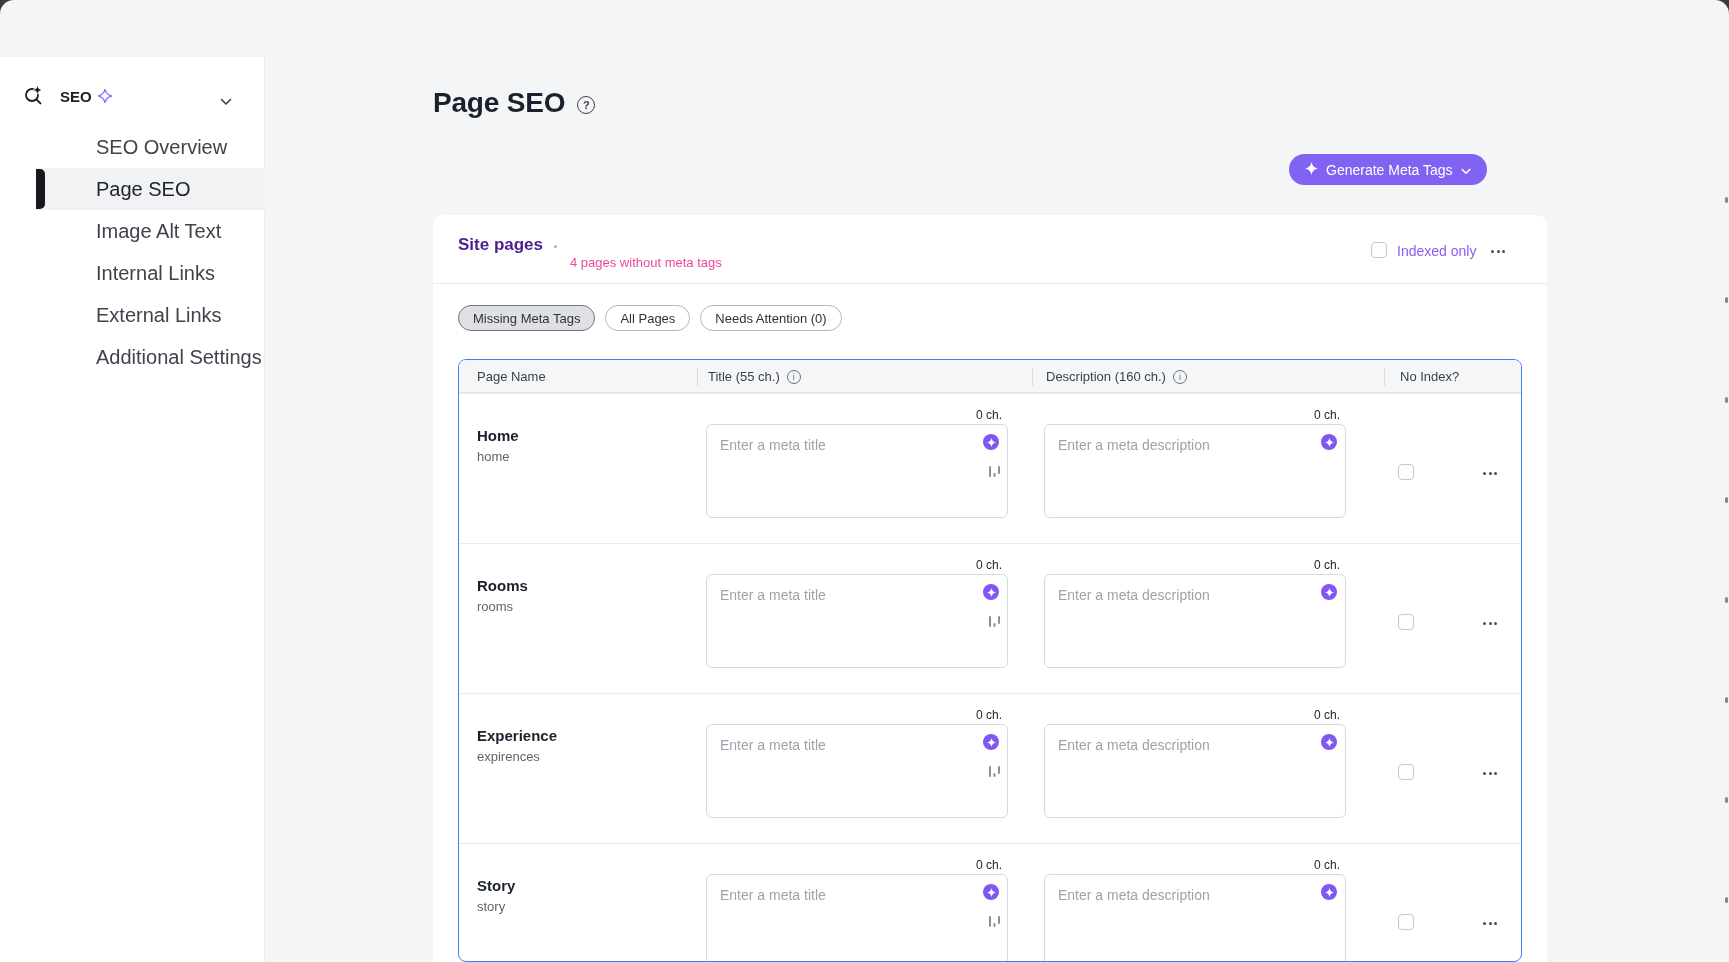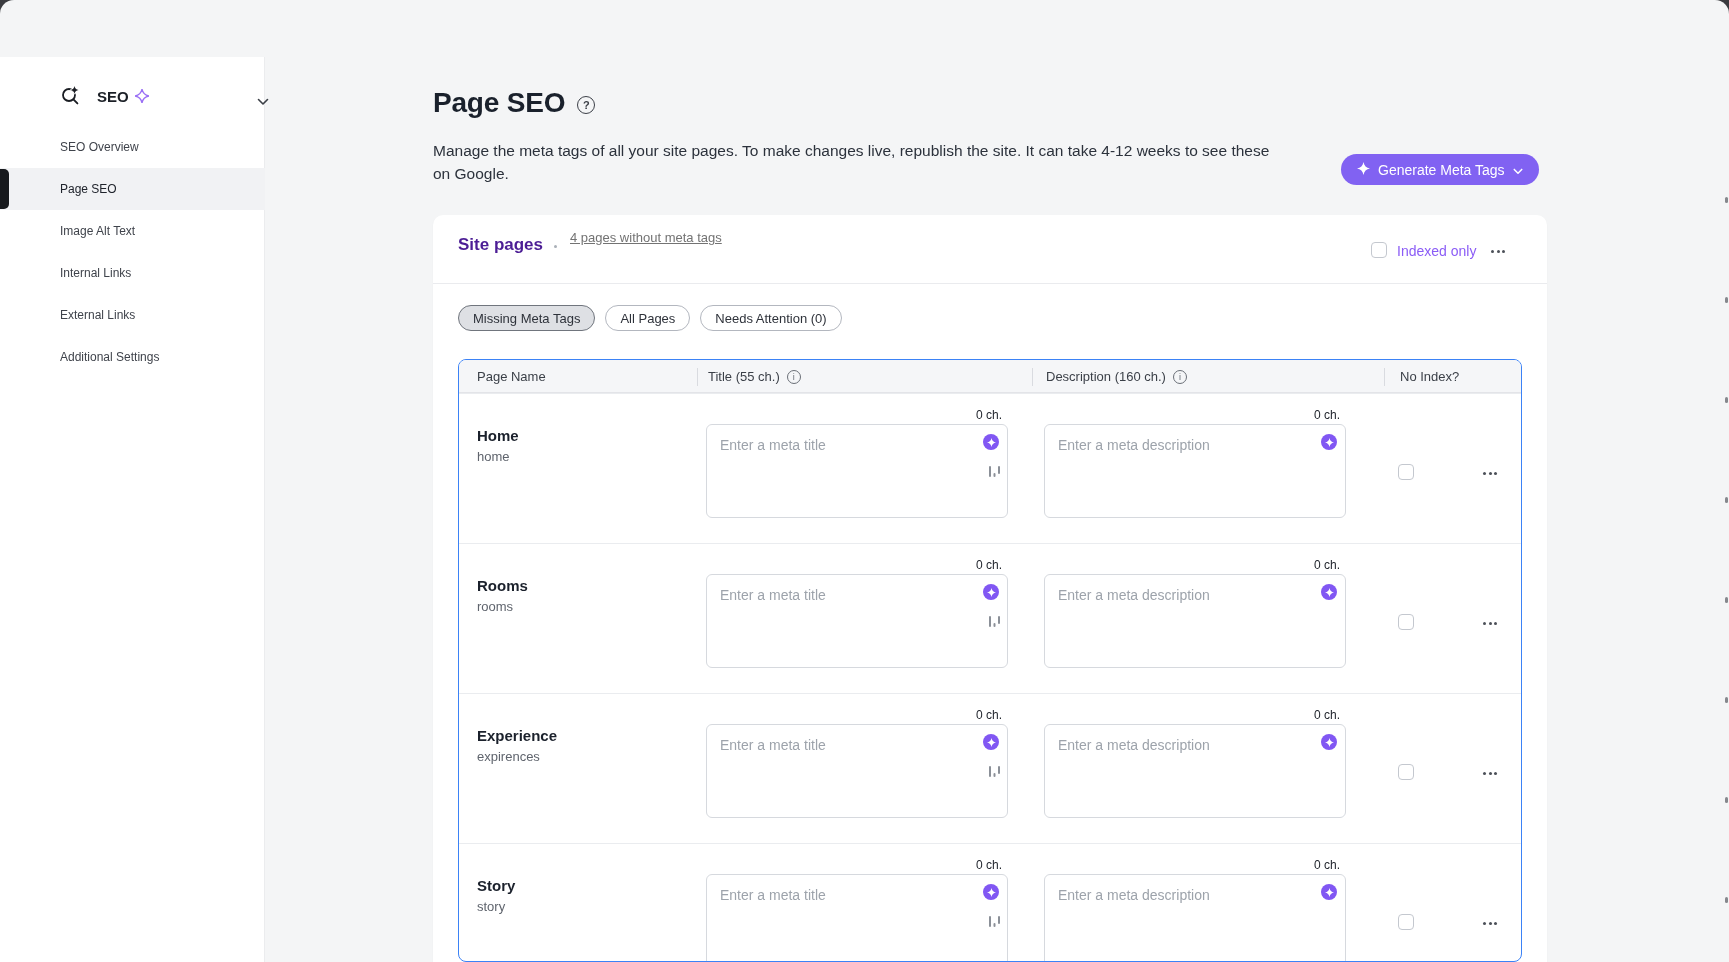--- a/index.html
+++ b/index.html
@@ -18,51 +18,51 @@
             border-radius:9px; border:2px solid transparent; cursor:pointer;
             background:linear-gradient(#fff,#fff) padding-box,
                        linear-gradient(140deg,#a06bf8 45%,#ef6744 100%) border-box;
             display:flex; align-items:center; justify-content:center; }
   .close-btn { position:absolute; left:1684px; top:18px; width:20px; height:20px;
                display:flex; align-items:center; justify-content:center; cursor:pointer; background:none; border:none; }
 
   
   .sidebar { position:absolute; left:0; top:57px; width:265px; height:905px;
              background:#fff; border-right:1px solid #ebecee; }
-  .sb-head { position:absolute; left:0; top:0; width:265px; height:64px; cursor:pointer;margin-left:37px; }
+  .sb-head { position:absolute; left:0; top:0; width:265px; height:64px; cursor:pointer; }
   .sb-head-icon { position:absolute; left:24px; top:29px; }
   .sb-head-label { position:absolute; left:60px; top:31px; font-size:15px; font-weight:600; color:#1b1f26; }
   .sb-head-spark { position:absolute; left:98px; top:32px; }
   .sb-chevron { position:absolute; left:220px; top:35px; }
   .sb-items { position:absolute; left:0; top:69px; width:265px; }
   .sb-item { position:relative; height:42px; line-height:42px; padding-left:60px;
-             font-size:12px; color:#3f434b; cursor:pointer; }
+             font-size:20px; color:#3f434b; cursor:pointer;margin-left:36px; }
   .sb-item.selected { background:#f1f2f4; color:#20242c; }
   .sb-item.selected::before { content:""; position:absolute; left:0; top:1px; bottom:1px;
              width:9px; background:var(--sidebar-indicator,#17191d); border-radius:0 5px 5px 0; }
 
   
   .main { position:absolute; left:265px; top:57px; right:0; bottom:0; }
   .page-title { position:absolute; left:168px; top:30px; font-size:28px; font-weight:700;
                 color:#1a212c; letter-spacing:-0.2px; display:flex; align-items:center; gap:12px; }
   .help-icon { width:18px; height:18px; border:1.6px solid #3c4048; border-radius:50%;
                font-size:11px; font-weight:700; color:#3c4048; display:flex; align-items:center;
                justify-content:center; cursor:pointer; margin-top:3px; }
   .page-desc { position:absolute; left:168px; top:83px; width:852px; font-size:15.5px;
                line-height:22.5px; color:#2c323c; }
-  .gen-btn { position:absolute; left:1076px; top:97px; height:31px; padding:0 16px;
+  .gen-btn { position:absolute; left:1024px; top:97px; height:31px; padding:0 16px;
              border:none; border-radius:16px; background:var(--accent,#8162f2); color:#fff;
              font-size:14px; font-family:inherit; display:inline-flex; align-items:center; gap:8px; cursor:pointer; }
 
   
   .card { position:absolute; left:168px; top:158px; width:1114px; height:760px;
           background:#fff; border-radius:10px; box-shadow:0 1px 2px rgba(25,30,40,.04); }
   .card-title { position:absolute; left:25px; top:20px; font-size:17px; font-weight:700; color:#4c1d95; }
   .card-dot { position:absolute; left:121px; top:30px; width:3px; height:3px; border-radius:50%; background:#aab0b8; }
-  .card-subtitle { position:absolute; left:137px; top:15px; font-size:13px; color:#737373;text-decoration:underline; }
+  .card-subtitle { position:absolute; left:137px; top:40px; font-size:13px; color:#ec4899; }
   .idx-check { position:absolute; left:938px; top:27px; }
   .idx-label { position:absolute; left:964px; top:28px; font-size:14px; color:#8b5cf6; cursor:pointer; }
   .head-dots { position:absolute; left:1056px; top:33px; }
   .card-divider { position:absolute; left:0; top:68px; width:1114px; height:1px; background:#eaebee; }
 
   .chips { position:absolute; left:25px; top:90px; display:flex; gap:10px; }
   .chip { height:26px; padding:0 14px; border-radius:14px; border:1px solid #b3b7bf;
           background:#fff; font-size:13px; font-family:inherit; color:#2e323a;
           display:inline-flex; align-items:center; cursor:pointer; }
   .chip.selected { background:var(--chip-selected-bg,#dee0e4); border-color:#70757d; font-weight:500;text-align:right; }
@@ -143,21 +143,20 @@
     </div>
   </div>
 
   <div class="main">
 
     <h1 class="page-title">
       <span>Page SEO</span>
       <span class="help-icon">?</span>
     </h1>
 
-    <p class="page-desc">Manage the meta tags of all your site pages. To make changes live, republish the site. It can take 4-12 weeks to see these on Google.</p>
 
     <button class="gen-btn">
       <span>
         <svg width="13" height="13" viewBox="0 0 16 16">
             <path d="M8 0 C8.8 4.6 11.4 7.2 16 8 C11.4 8.8 8.8 11.4 8 16 C7.2 11.4 4.6 8.8 0 8 C4.6 7.2 7.2 4.6 8 0 Z" fill="#ffffff"></path>
           </svg>
       </span>
       <span>Generate Meta Tags</span>
       <span>
         <svg width="10" height="7" viewBox="0 0 12 8">

